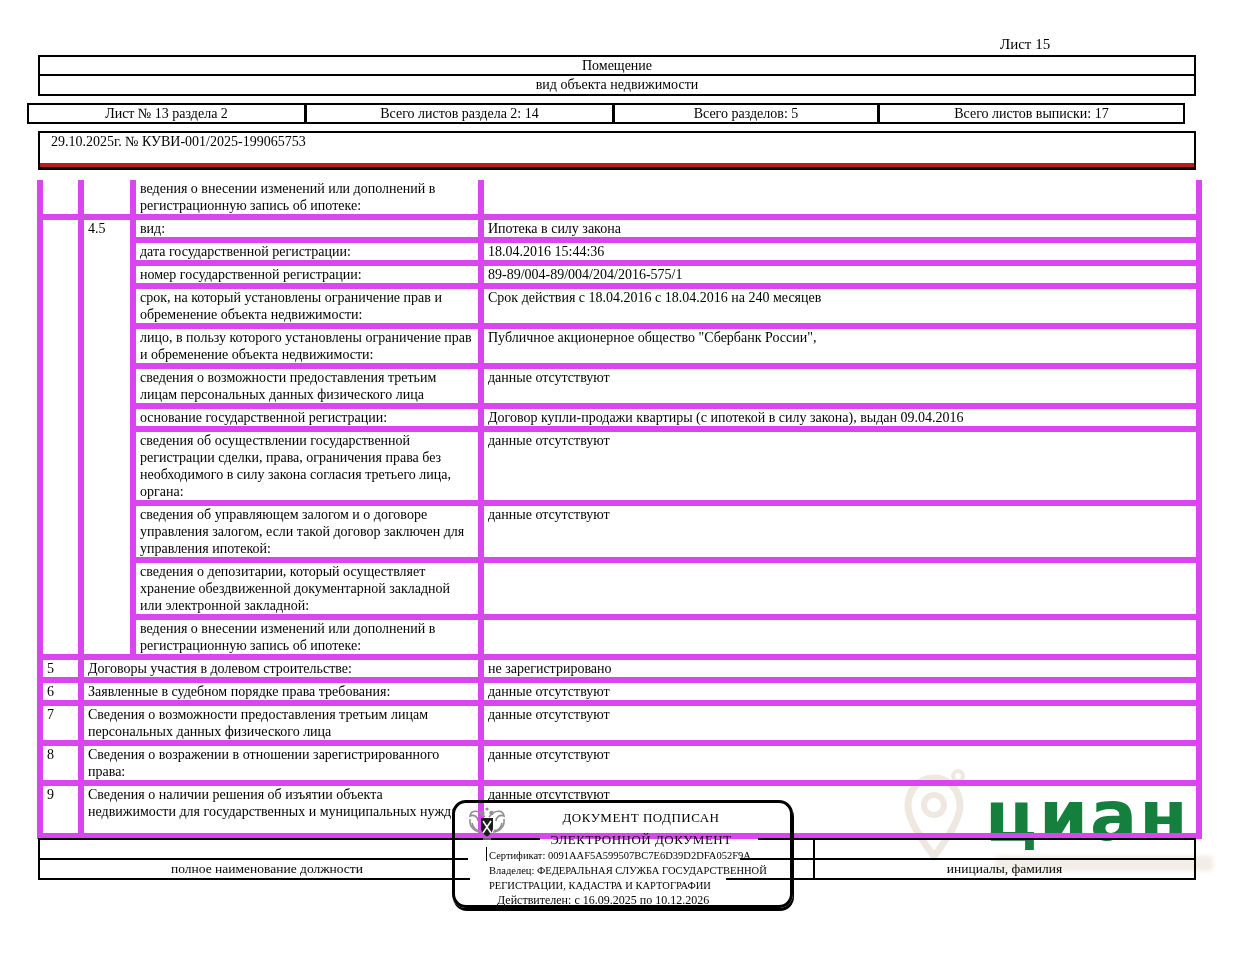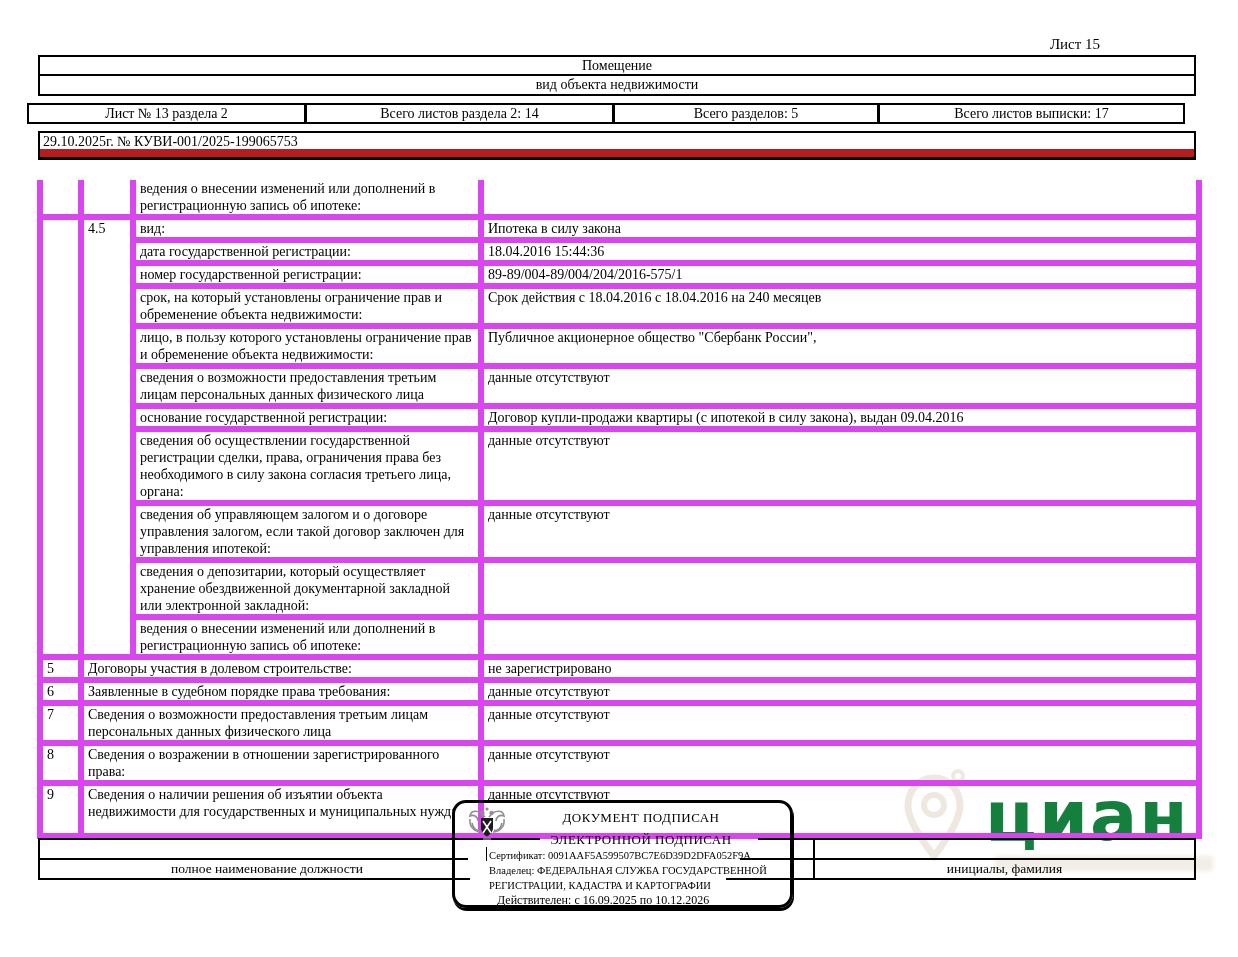--- a/index.html
+++ b/index.html
@@ -9,34 +9,34 @@
 
   
   .watermark { z-index: 0; }
   .wm-text { position: absolute; left: 985px; top: 775px; font-family: "DejaVu Sans", sans-serif;
     font-weight: bold; font-size: 70px; color: #15803d; letter-spacing: 2px; }
   .wm-band { position: absolute; left: 995px; top: 856px; width: 218px; height: 15px;
     background: #f2ede6; filter: blur(2px); border-radius: 3px; }
 
   
   .layer1 { z-index: 1; }
-  .sheet-label { left: 1000px; top: 36px; width: 150px; text-align: center; font-size: 15px; }
+  .sheet-label { left: 1000px; top: 36px; width: 150px; text-align: left; font-size: 15px; }
   .hdr-box { left: 38px; top: 55px; width: 1158px; border: 2px solid #000; }
   .hdr-box .row1 { height: 19px; border-bottom: 2px solid #000; text-align: center;
     font-size: 14px; line-height: 18px; }
   .hdr-box .row2 { height: 18px; text-align: center; font-size: 14px; line-height: 17px; }
   .sheet-row { left: 27px; top: 103px; width: 1158px; height: 21px; display: flex; }
   .sheet-row .cell { border: 2px solid #000; border-left-width: 1px; text-align: center;
     font-size: 14px; line-height: 17px; }
   .sheet-row .cell:first-child { border-left-width: 2px; }
   .sheet-row .c-a { width: 279px; } .sheet-row .c-b { width: 308px; }
   .sheet-row .c-c { width: 265px; } .sheet-row .c-d { width: 306px; }
   .doc-box { left: 38px; top: 131px; width: 1158px; border: 2px solid #000; border-bottom-width: 3px; }
-  .doc-box .drow1 { height: 24px; border-bottom: 8px solid #b91c1c; font-size: 14px;
-    line-height: 18px; padding-left: 3px; }
+  .doc-box .drow1 { height: 34px; border-bottom: 4px solid #b91c1c; font-size: 14px;
+    line-height: 18px; padding-left: 11px; }
   .doc-box .drow2 { height: 19px; display: flex; font-size: 14px; line-height: 18px; }
   .doc-box .dcell1 { width: 440px; border-right: 2px solid #000; padding-left: 3px; }
   .doc-box .dcell2 { flex: 1; padding-left: 4px; }
 
   
   .main-table { left: 37px; top: 180px; width: 1159px; border-collapse: collapse;
     table-layout: fixed; font-size: 14px; line-height: 17px; }
   .main-table td { border: 6px solid #d946ef; vertical-align: top; padding: 0 4px; overflow: hidden; }
   .main-table tr.first td { border-top: none; }
   .main-table tr.tk td { border-top-width: 3px; }
@@ -209,19 +209,19 @@
     <circle cx="15.5" cy="8" r="2.2" fill="#8f8f8f"></circle>
     <circle cx="24.5" cy="8" r="2.2" fill="#8f8f8f"></circle>
     <circle cx="20" cy="4" r="1.6" fill="#8f8f8f"></circle>
     <path d="M14 13 h12 v10 c0 5 -6 8.5 -6 8.5 c0 0 -6 -3.5 -6 -8.5 Z" fill="#1c1c1c"></path>
     <path d="M16 16 L24 28 M24 16 L16 28" stroke="#ffffff" stroke-width="1.6"></path>
     <path d="M16 34 h8" stroke="#8f8f8f" stroke-width="1.4"></path>
   </svg>
   <div class="emblem-tick"></div>
   <div class="stamp-titles">
     <div class="stamp-title1">ДОКУМЕНТ ПОДПИСАН</div>
-    <div class="stamp-title2">ЭЛЕКТРОННОЙ ПОДПИСАН</div>
+    <div class="stamp-title2">ЭЛЕКТРОННОЙ ДОКУМЕНТ</div>
   </div>
   <div class="stamp-small st-cert">Сертификат: 0091AAF5A599507BC7E6D39D2DFA052F9A</div>
   <div class="stamp-small st-own1">Владелец: ФЕДЕРАЛЬНАЯ СЛУЖБА ГОСУДАРСТВЕННОЙ</div>
   <div class="stamp-small st-own2">РЕГИСТРАЦИИ, КАДАСТРА И КАРТОГРАФИИ</div>
   <div class="stamp-small st-valid">Действителен: с 16.09.2025 по 10.12.2026</div>
 </div>
 
 </body></html>

